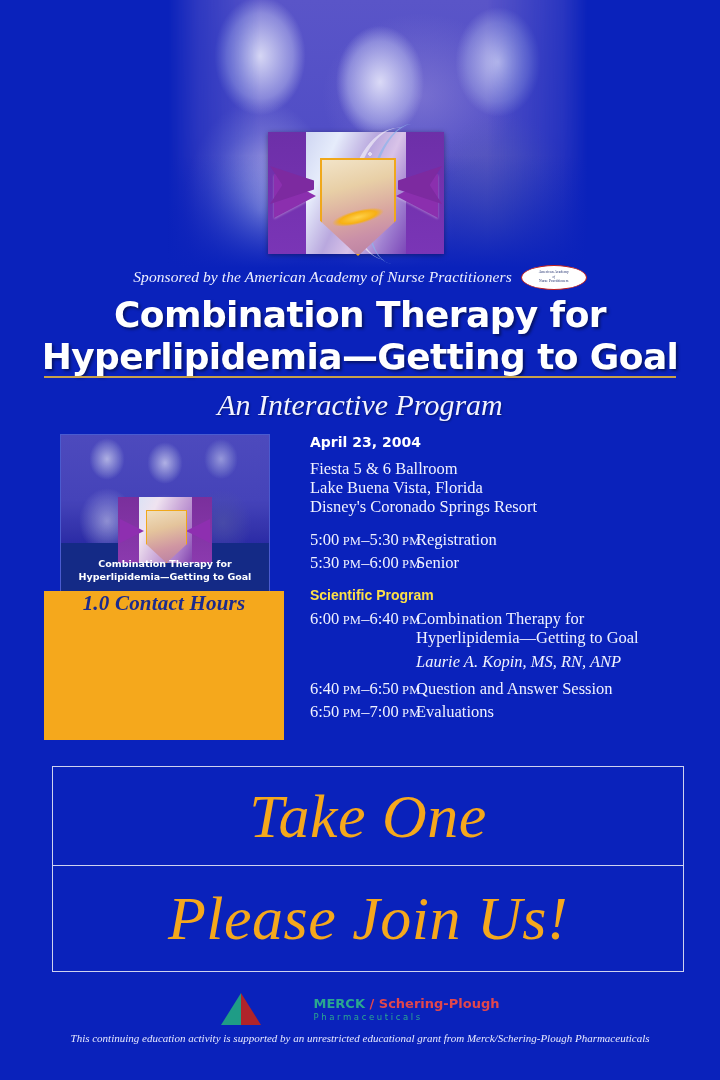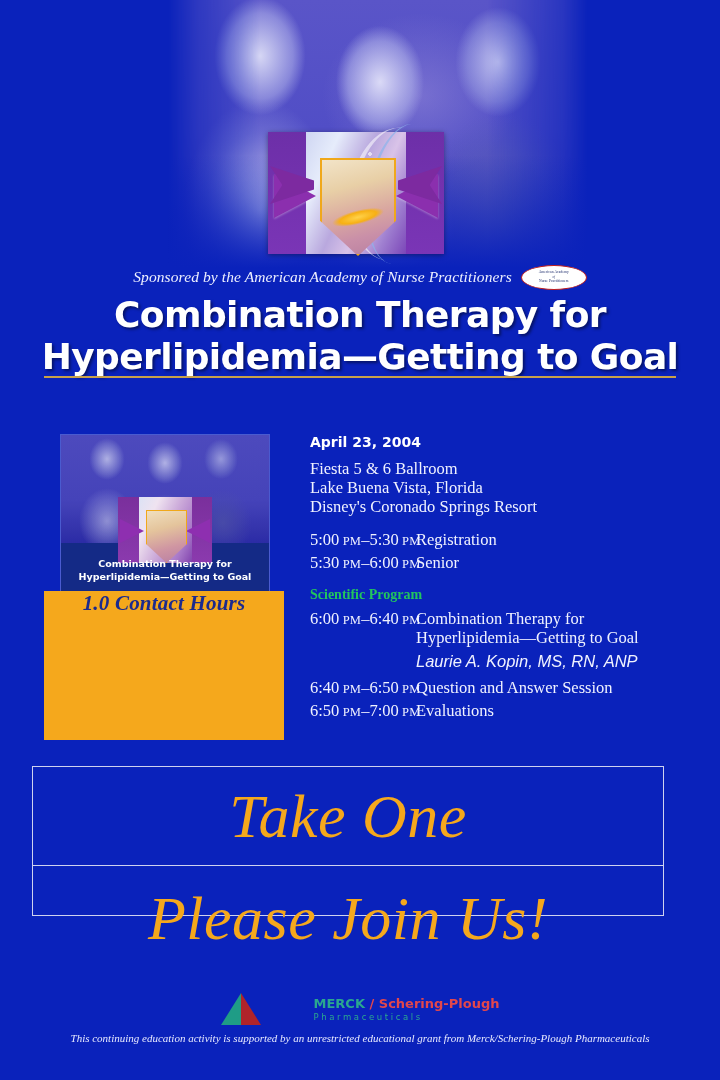--- a/index.html
+++ b/index.html
@@ -193,36 +193,36 @@
   .sched-row{display:flex;align-items:baseline;margin-bottom:3px;}
   .sched-time{
     width:106px;flex:none;font-family:"Liberation Serif",serif;font-size:16.5px;
     white-space:nowrap;
   }
   .sched-time .mer{font-size:12.5px;letter-spacing:.2px;}
   .sched-label{
     font-family:"Liberation Serif",serif;font-size:16.5px;line-height:19px;
   }
   .sci-head{
-    font-family:Liberation Serif, serif;font-weight:bold;font-size:14px;
-    color:#22c55e;margin:14px 0 6px 0;
+    font-family:Liberation Sans, sans-serif;font-weight:bold;font-size:14px;
+    color:#fde047;margin:14px 0 6px 0;
   }
   .speaker-name{
-    font-family:Liberation Sans, sans-serif;font-style:italic;font-size:16.5px;
+    font-family:Liberation Serif, serif;font-style:italic;font-size:16.5px;
     margin-top:5px;
   }
   .speaker-aff{
     font-family:"Liberation Serif",serif;font-size:12.5px;line-height:14px;
     margin-top:2px;
   }
   .speaker-aff .indent{padding-left:10px;}
   .gap-row{margin-top:7px;}
   
   .cta-wrap{
-    position:absolute;left:32px;top:766px;width:632px;height:150px;
+    position:absolute;left:52px;top:766px;width:632px;height:206px;
     border:1.5px solid #cfd2ef;box-sizing:border-box;
   }
   .cta-1{
     position:absolute;left:0;top:0;width:100%;height:99px;
     border-bottom:1.5px solid #cfd2ef;box-sizing:border-box;
     display:flex;align-items:center;justify-content:center;
   }
   .cta-2{
     position:absolute;left:0;top:99px;width:100%;height:104px;
     display:flex;align-items:center;justify-content:center;
@@ -299,20 +299,21 @@
       <span class="aanp-mid">of</span>
       <span>Nurse Practitioners</span>
     </div>
   </div>
 
   <div class="title">
     <span>Combination Therapy for</span>
     <span class="l2">Hyperlipidemia—Getting to Goal</span>
   </div>
   <div class="gold-rule"></div>
+  <div class="subtitle">An Interactive Program</div>
 
   <div class="thumb">
     <div class="thumb-photo"></div>
     <div class="thumb-art">
       <div class="thumb-art-center"></div>
       <div class="thumb-arrow-l"></div>
       <div class="thumb-arrow-r"></div>
       <div class="thumb-down"></div>
     </div>
     <div class="thumb-caption">

